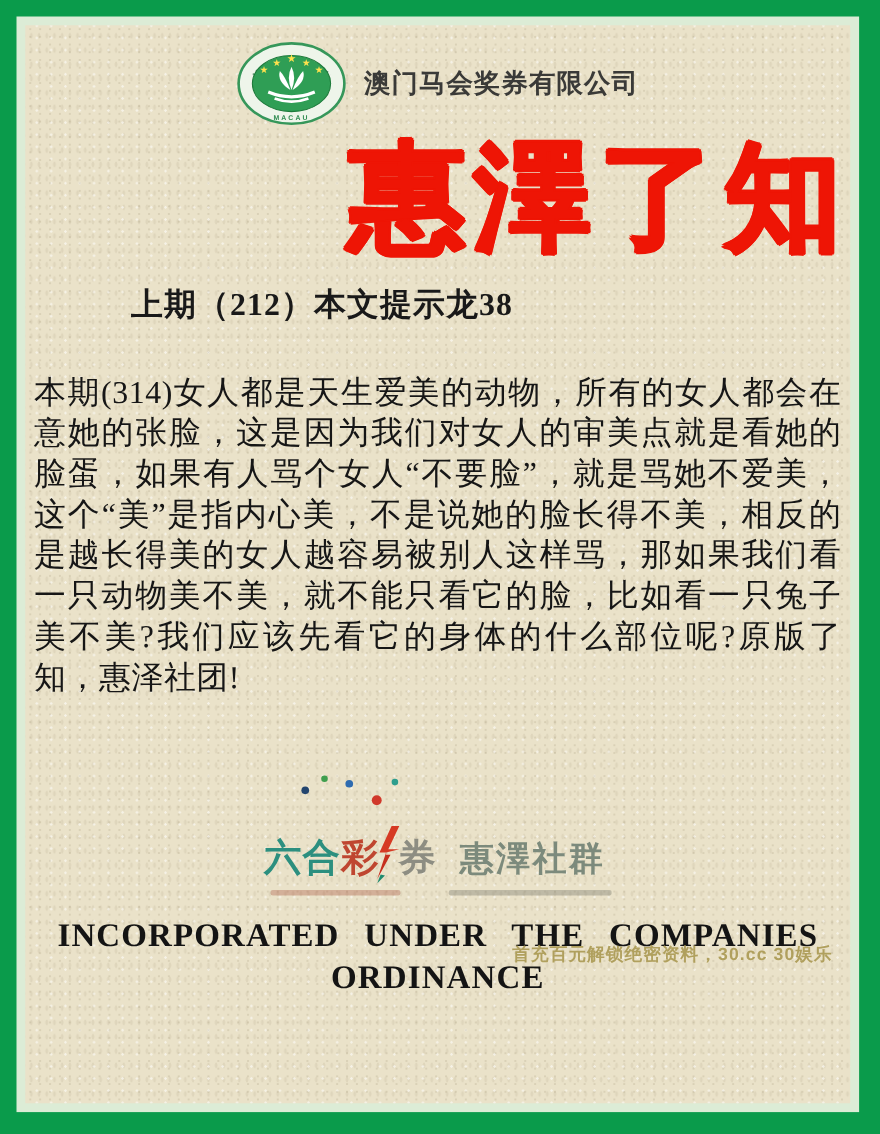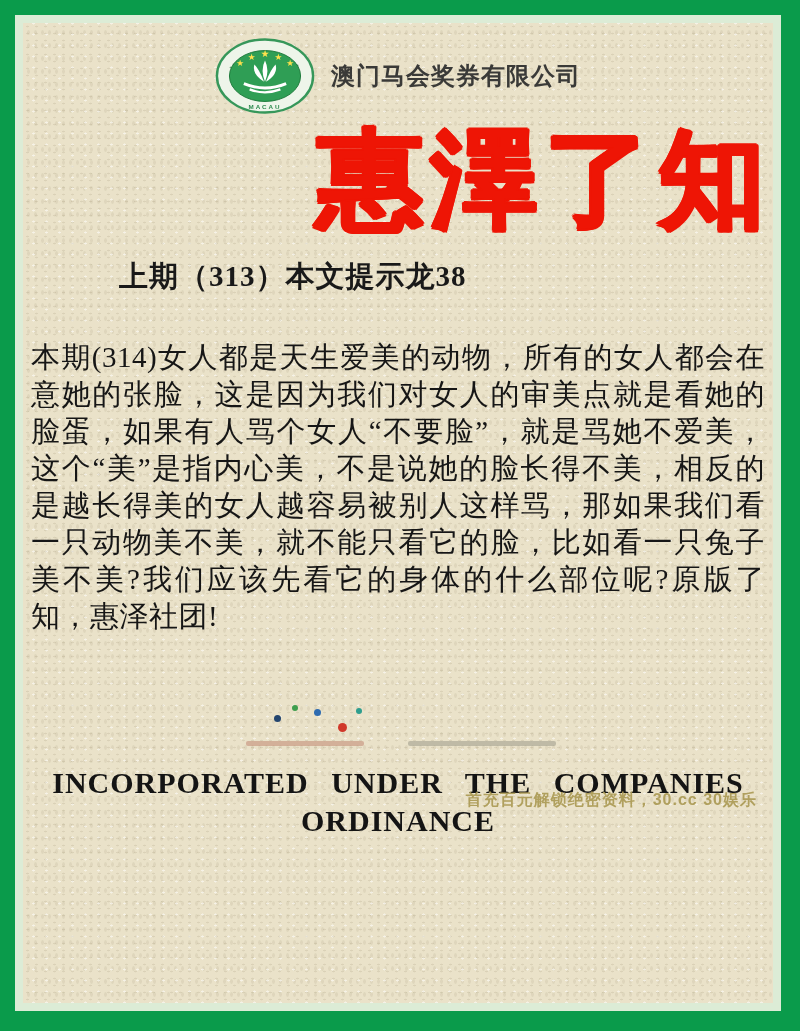--- a/index.html
+++ b/index.html
@@ -87,31 +87,42 @@
           <path d="M36 54 Q52 60 68 54" stroke="#ffffff" stroke-width="2.5" fill="none"></path>
           <text x="52" y="74" text-anchor="middle" font-size="6.5" letter-spacing="2" fill="#2c8a4e" font-weight="bold">MACAU</text>
         </svg>
         <div class="brand">
           <div class="brand-cn">澳门马会奖券有限公司</div>
         </div>
       </div>
 
       <div class="main-title">惠澤了知</div>
 
-      <div class="subtitle">上期（313）本文提示龙38</div>
+      <div class="subtitle">上期（212）本文提示龙38</div>
 
       <div class="article">本期(314)女人都是天生爱美的动物，所有的女人都会在意她的张脸，这是因为我们对女人的审美点就是看她的脸蛋，如果有人骂个女人“不要脸”，就是骂她不爱美，这个“美”是指内心美，不是说她的脸长得不美，相反的是越长得美的女人越容易被别人这样骂，那如果我们看一只动物美不美，就不能只看它的脸，比如看一只兔子美不美?我们应该先看它的身体的什么部位呢?原版了知，惠泽社团!</div>
 
       <div class="lotto-wrap">
         <div class="lotto-logo">
           <span class="dot dot-navy"></span>
           <span class="dot dot-green"></span>
           <span class="dot dot-blue"></span>
           <span class="dot dot-red"></span>
           <span class="dot dot-teal"></span>
+          <div class="lotto-main">
+            <span class="lotto-cn1">六合</span>
+            <span class="lotto-cn2">彩</span>
+            <svg class="bolt-svg" width="24" height="56" viewBox="0 0 24 56">
+              <polygon points="15,0 4,24 10,24 22,21 12,21 22,0" fill="#d63a24"></polygon>
+              <polygon points="10,24 2,48 14,26 10,26" fill="#c62f1e"></polygon>
+              <polygon points="5,44 2,52 9,45" fill="#1f8a6e"></polygon>
+            </svg>
+            <span class="lotto-cn3">券</span>
+            <span class="lotto-cn4">惠澤社群</span>
+          </div>
           <div class="captions">
             <div class="cap-left"></div>
             <div class="cap-right"></div>
           </div>
         </div>
       </div>
 
       <div class="footer">
         <div class="watermark">首充百元解锁绝密资料，30.cc 30娱乐</div>
         <div class="reg-en reg-en1">INCORPORATED UNDER THE COMPANIES ORDINANCE</div>

